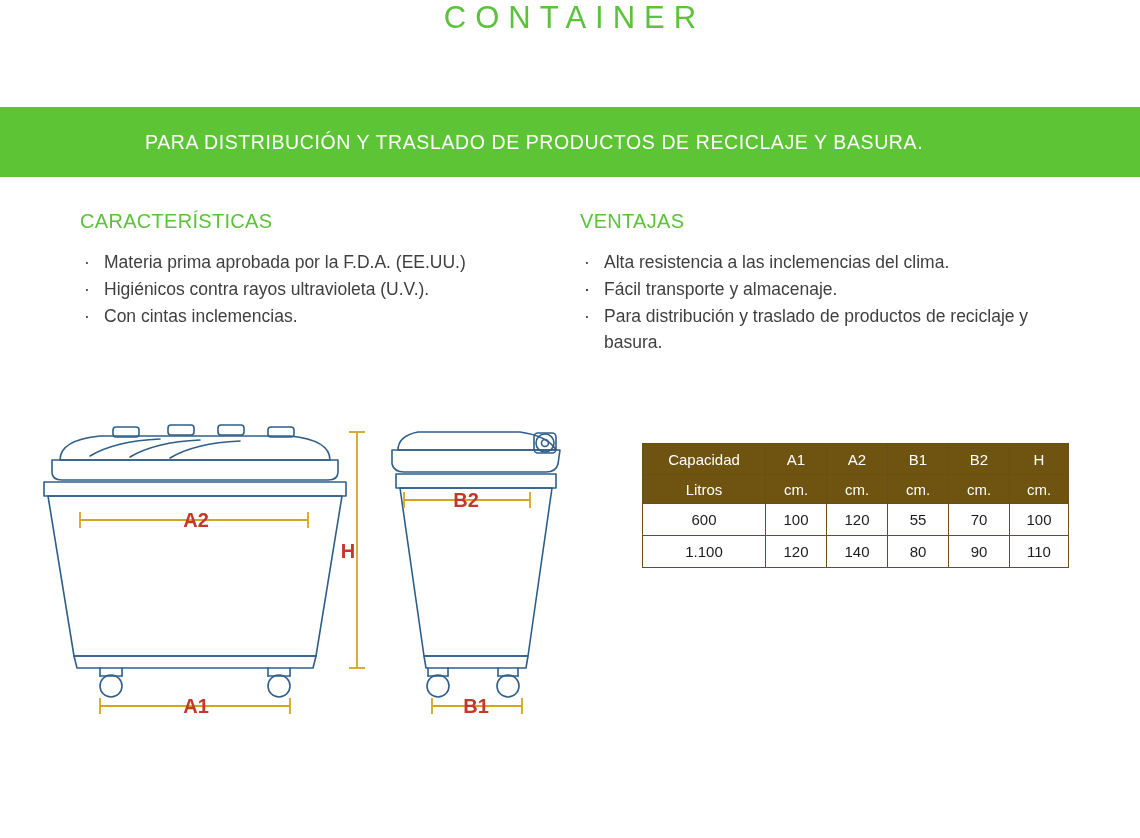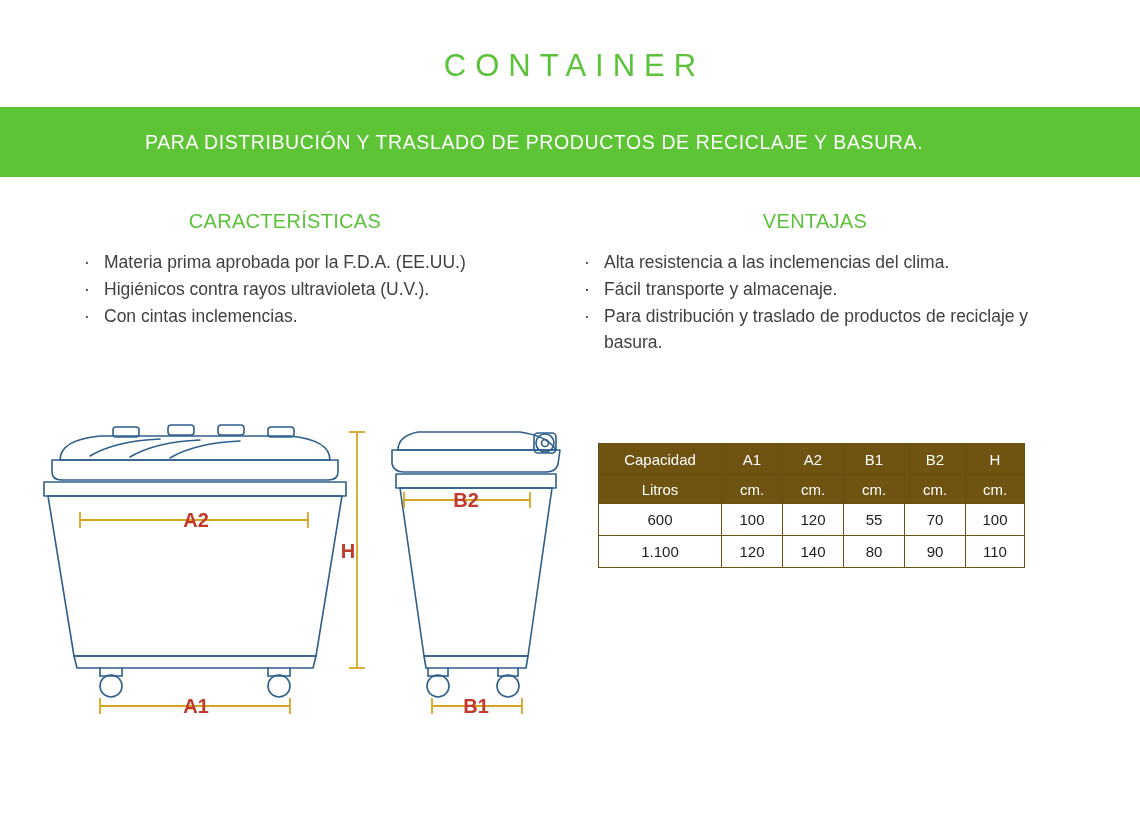--- a/index.html
+++ b/index.html
@@ -17,21 +17,20 @@
   }
 
   
   .page-title {
     text-align: center;
     color: #5cc23c;
     font-size: 31px;
     letter-spacing: 9px;
     font-weight: 400;
     margin: 0;
-    padding-top: 48px;
     padding-left: 9px;
   }
 
   
   .green-band {
     position: absolute;
     top: 107px;
     left: 0;
     width: 1140px;
     height: 70px;
@@ -57,21 +56,20 @@
   }
   .col-left { width: 490px; padding-left: 80px; box-sizing: border-box; }
   .col-right { width: 560px; padding-left: 90px; box-sizing: border-box; }
 
   .col-heading {
     color: #5cc23c;
     font-size: 20px;
     font-weight: 400;
     letter-spacing: 0.3px;
     margin: 0 0 16px 0;
-    text-align: center;
   }
   .bullet-list {
     list-style: none;
     margin: 0;
     padding: 0;
   }
   .bullet-list li {
     position: relative;
     padding-left: 24px;
     font-size: 17.5px;
@@ -100,20 +98,21 @@
   
   .spec-table-wrap {
     position: absolute;
     top: 443px;
     left: 598px;
   }
   table.spec-table {
     border-collapse: collapse;
     font-size: 15px;
     color: #2f2f2f;
+    margin-left: 44px;
   }
   table.spec-table td, table.spec-table th {
     border: 1px solid #6b4f12;
     text-align: center;
     font-weight: 400;
     padding: 0;
   }
   .hdr-row td {
     background: #6e5311;
     color: #ffffff;

